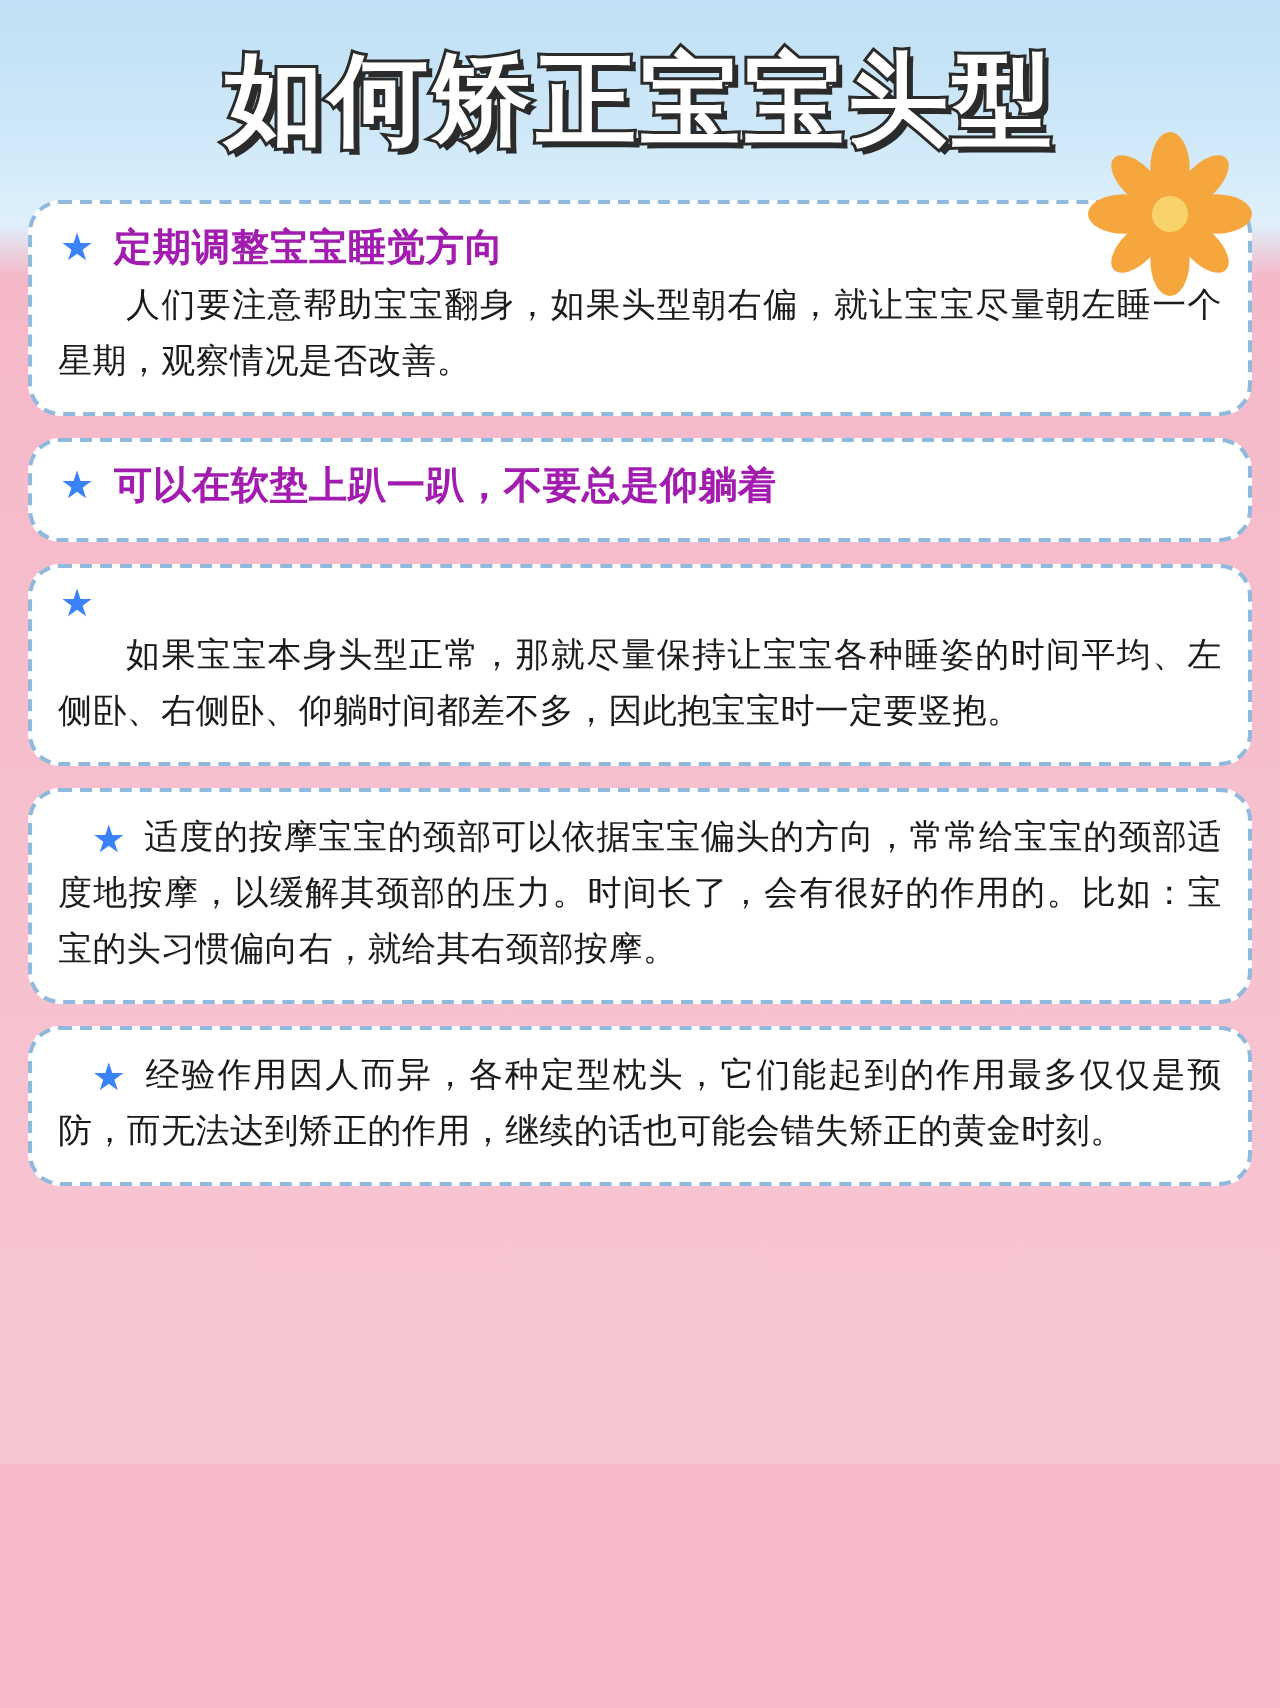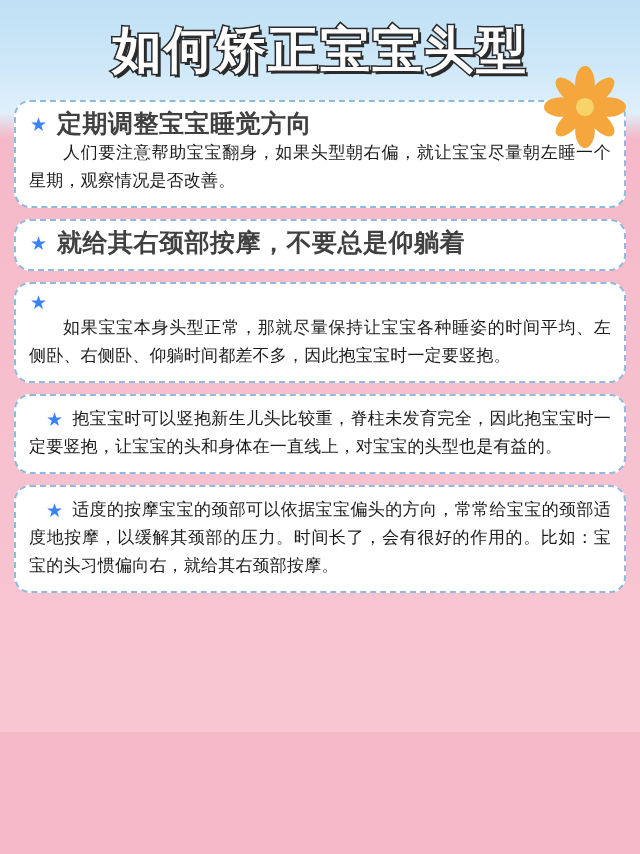--- a/index.html
+++ b/index.html
@@ -95,23 +95,23 @@
     width: 19px;
     height: 19px;
     color: #3b82f6;
     line-height: 19px;
     font-size: 19px;
     text-align: center;
   }
   .card-title {
     font-family: "DejaVu Sans", sans-serif;
     font-weight: bold;
-    font-size: 25px;
+    font-size: 19px;
     line-height: 26px;
-    color: #404040;
+    color: #a21caf;
     letter-spacing: 0.5px;
   }
   .card-body {
     font-family: Liberation Serif, serif;
     font-size: 17px;
     line-height: 28px;
     color: #1b1b1b;
     text-align: justify;
     text-indent: 2em;
     letter-spacing: 0.2px;
@@ -164,34 +164,34 @@
       <div class="card-head">
         <span class="star">★</span>
         <span class="card-title">定期调整宝宝睡觉方向</span>
       </div>
       <div class="card-body">人们要注意帮助宝宝翻身，如果头型朝右偏，就让宝宝尽量朝左睡一个星期，观察情况是否改善。</div>
     </div>
 
     <div class="card">
       <div class="card-head">
         <span class="star">★</span>
-        <span class="card-title">就给其右颈部按摩，不要总是仰躺着</span>
+        <span class="card-title">可以在软垫上趴一趴，不要总是仰躺着</span>
       </div>
     </div>
 
     <div class="card">
       <div class="card-head">
         <span class="star">★</span>
       </div>
       <div class="card-body">如果宝宝本身头型正常，那就尽量保持让宝宝各种睡姿的时间平均、左侧卧、右侧卧、仰躺时间都差不多，因此抱宝宝时一定要竖抱。</div>
     </div>
 
-    <div class="card">
-      <div class="card-body no-indent"><span class="inline-star">★</span><span>抱宝宝时可以竖抱新生儿头比较重，脊柱未发育完全，因此抱宝宝时一定要竖抱，让宝宝的头和身体在一直线上，对宝宝的头型也是有益的。</span></div>
-    </div>
 
     <div class="card">
       <div class="card-body no-indent"><span class="inline-star">★</span><span>适度的按摩宝宝的颈部可以依据宝宝偏头的方向，常常给宝宝的颈部适度地按摩，以缓解其颈部的压力。时间长了，会有很好的作用的。比如：宝宝的头习惯偏向右，就给其右颈部按摩。</span></div>
     </div>
 
+    <div class="card">
+      <div class="card-body no-indent"><span class="inline-star">★</span><span>经验作用因人而异，各种定型枕头，它们能起到的作用最多仅仅是预防，而无法达到矫正的作用，继续的话也可能会错失矫正的黄金时刻。</span></div>
+    </div>
 
   </div>
 </div>
 
 </body></html>

